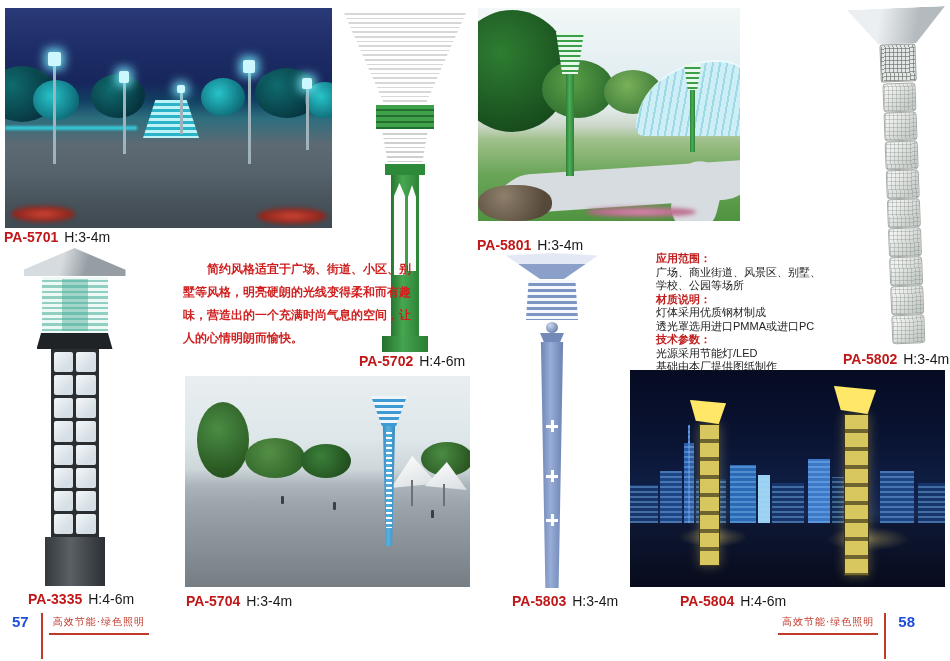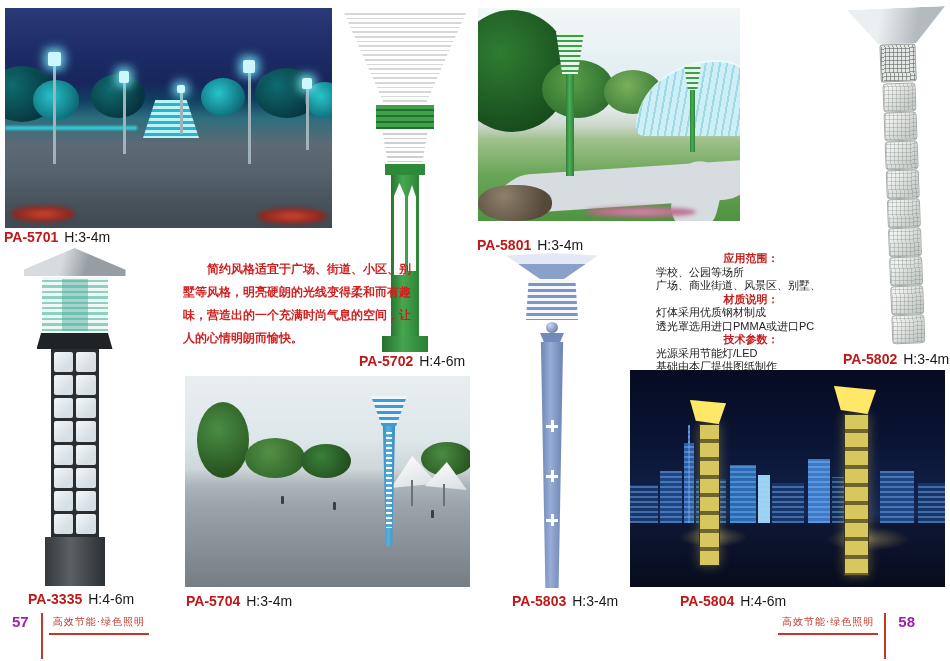--- a/index.html
+++ b/index.html
@@ -13,25 +13,25 @@
   .label{position:absolute;font-size:14px;white-space:nowrap;}
   .label .pid{color:#c01818;font-weight:bold;margin-right:6px;}
   .label .ph{color:#1a1a1a;font-weight:normal;}
 
   
   .desc{position:absolute;left:183px;top:258px;width:228px;color:#cf1f1f;
         font-size:12px;line-height:23px;text-indent:2em;text-align:justify;font-weight:bold;}
 
   
   .specs{position:absolute;left:656px;top:252px;width:190px;font-size:11px;line-height:13.5px;color:#222;}
-  .spec-h{color:#c21f1f;font-weight:bold;text-align:center;}
+  .spec-h{color:#c21f1f;font-weight:bold;}
 
   
   .footer{position:absolute;top:613px;display:flex;align-items:flex-start;}
-  .pnum{font-size:15px;font-weight:bold;color:#a21caf;line-height:18px;padding:0 6px;}
+  .pnum{font-size:15px;font-weight:bold;color:#1d4ed8;line-height:18px;padding:0 6px;}
   .vline{display:inline-block;width:2px;height:46px;background:#c0392b;margin:0 6px;}
   .slogan{font-size:10px;font-weight:normal;color:#c0392b;letter-spacing:1px;line-height:16px;
           border-bottom:2px solid #c0392b;padding:1px 4px 3px 4px;}
 
   
   .ph1{left:5px;top:8px;width:327px;height:220px;
      background:linear-gradient(180deg,#2a3a78 0%,#1d2c66 20%,#17265c 34%,#113f62 42%,#2c6e7e 50%,#59758а 55%,#5d6a74 62%,#535f68 80%,#454f57 100%);
      background:linear-gradient(180deg,#2a3a78 0%,#1d2c66 20%,#17265c 34%,#113f62 42%,#2c6e7e 50%,#5d6a74 62%,#535f68 80%,#454f57 100%);}
   .ph1 .tree{border-radius:50%;background:radial-gradient(circle at 35% 35%,#0f6b6e,#07353f 72%);}
   .ph1 .ltree{border-radius:50%;background:radial-gradient(circle at 40% 40%,#27c3c9,#0d6a77 75%);}
@@ -309,22 +309,22 @@
       <div class="plus" style="top:78px;"></div>
       <div class="plus" style="top:128px;"></div>
       <div class="plus" style="top:172px;"></div>
     </div>
   </div>
 
   <div class="desc">简约风格适宜于广场、街道、小区、别墅等风格，明亮硬朗的光线变得柔和而有趣味，营造出的一个充满时尚气息的空间，让人的心情明朗而愉快。</div>
 
   <div class="specs">
     <div class="spec-h">应用范围：</div>
+    <div class="spec-l">广场、商业街道、风景区、别墅、</div>
     <div class="spec-l">学校、公园等场所</div>
-    <div class="spec-l">广场、商业街道、风景区、别墅、</div>
     <div class="spec-h">材质说明：</div>
     <div class="spec-l">灯体采用优质钢材制成</div>
     <div class="spec-l">透光罩选用进口PMMA或进口PC</div>
     <div class="spec-h">技术参数：</div>
     <div class="spec-l">光源采用节能灯/LED</div>
     <div class="spec-l">基础由本厂提供图纸制作</div>
   </div>
 
   <div class="label" style="left:4px;top:229px;">
     <span class="pid">PA-5701</span><span class="ph">H:3-4m</span>

